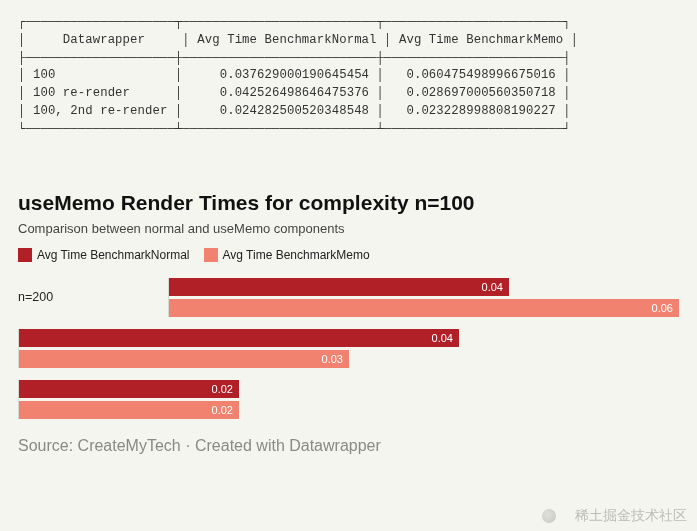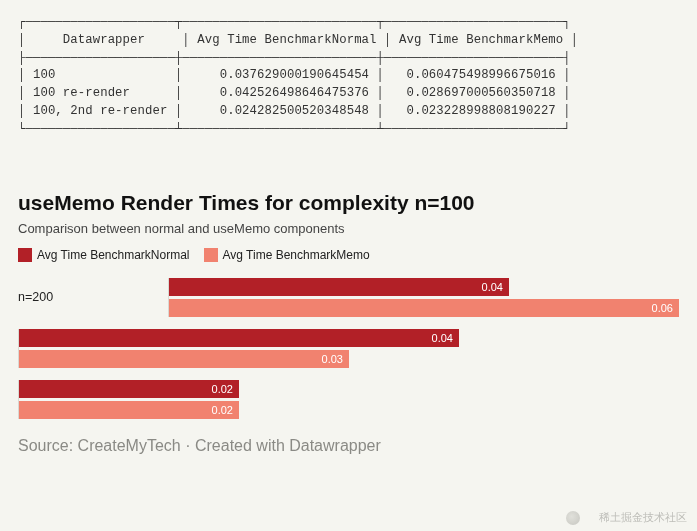--- a/index.html
+++ b/index.html
@@ -96,21 +96,21 @@
     color: #8a8a85;
   }
   .watermark {
     position: absolute;
     right: 10px;
     bottom: 6px;
     display: flex;
     align-items: center;
     gap: 19px;
     color: #b0b0ab;
-    font-size: 11px;
+    font-size: 14px;
     opacity: 0.8;
   }
   .wm-logo {
     width: 14px; height: 14px; border-radius: 50%;
     background: radial-gradient(circle at 40% 40%, #dcdcd6, #bcbcb6);
     display: inline-block;
   }
 </style>
 </head>
 <body>

